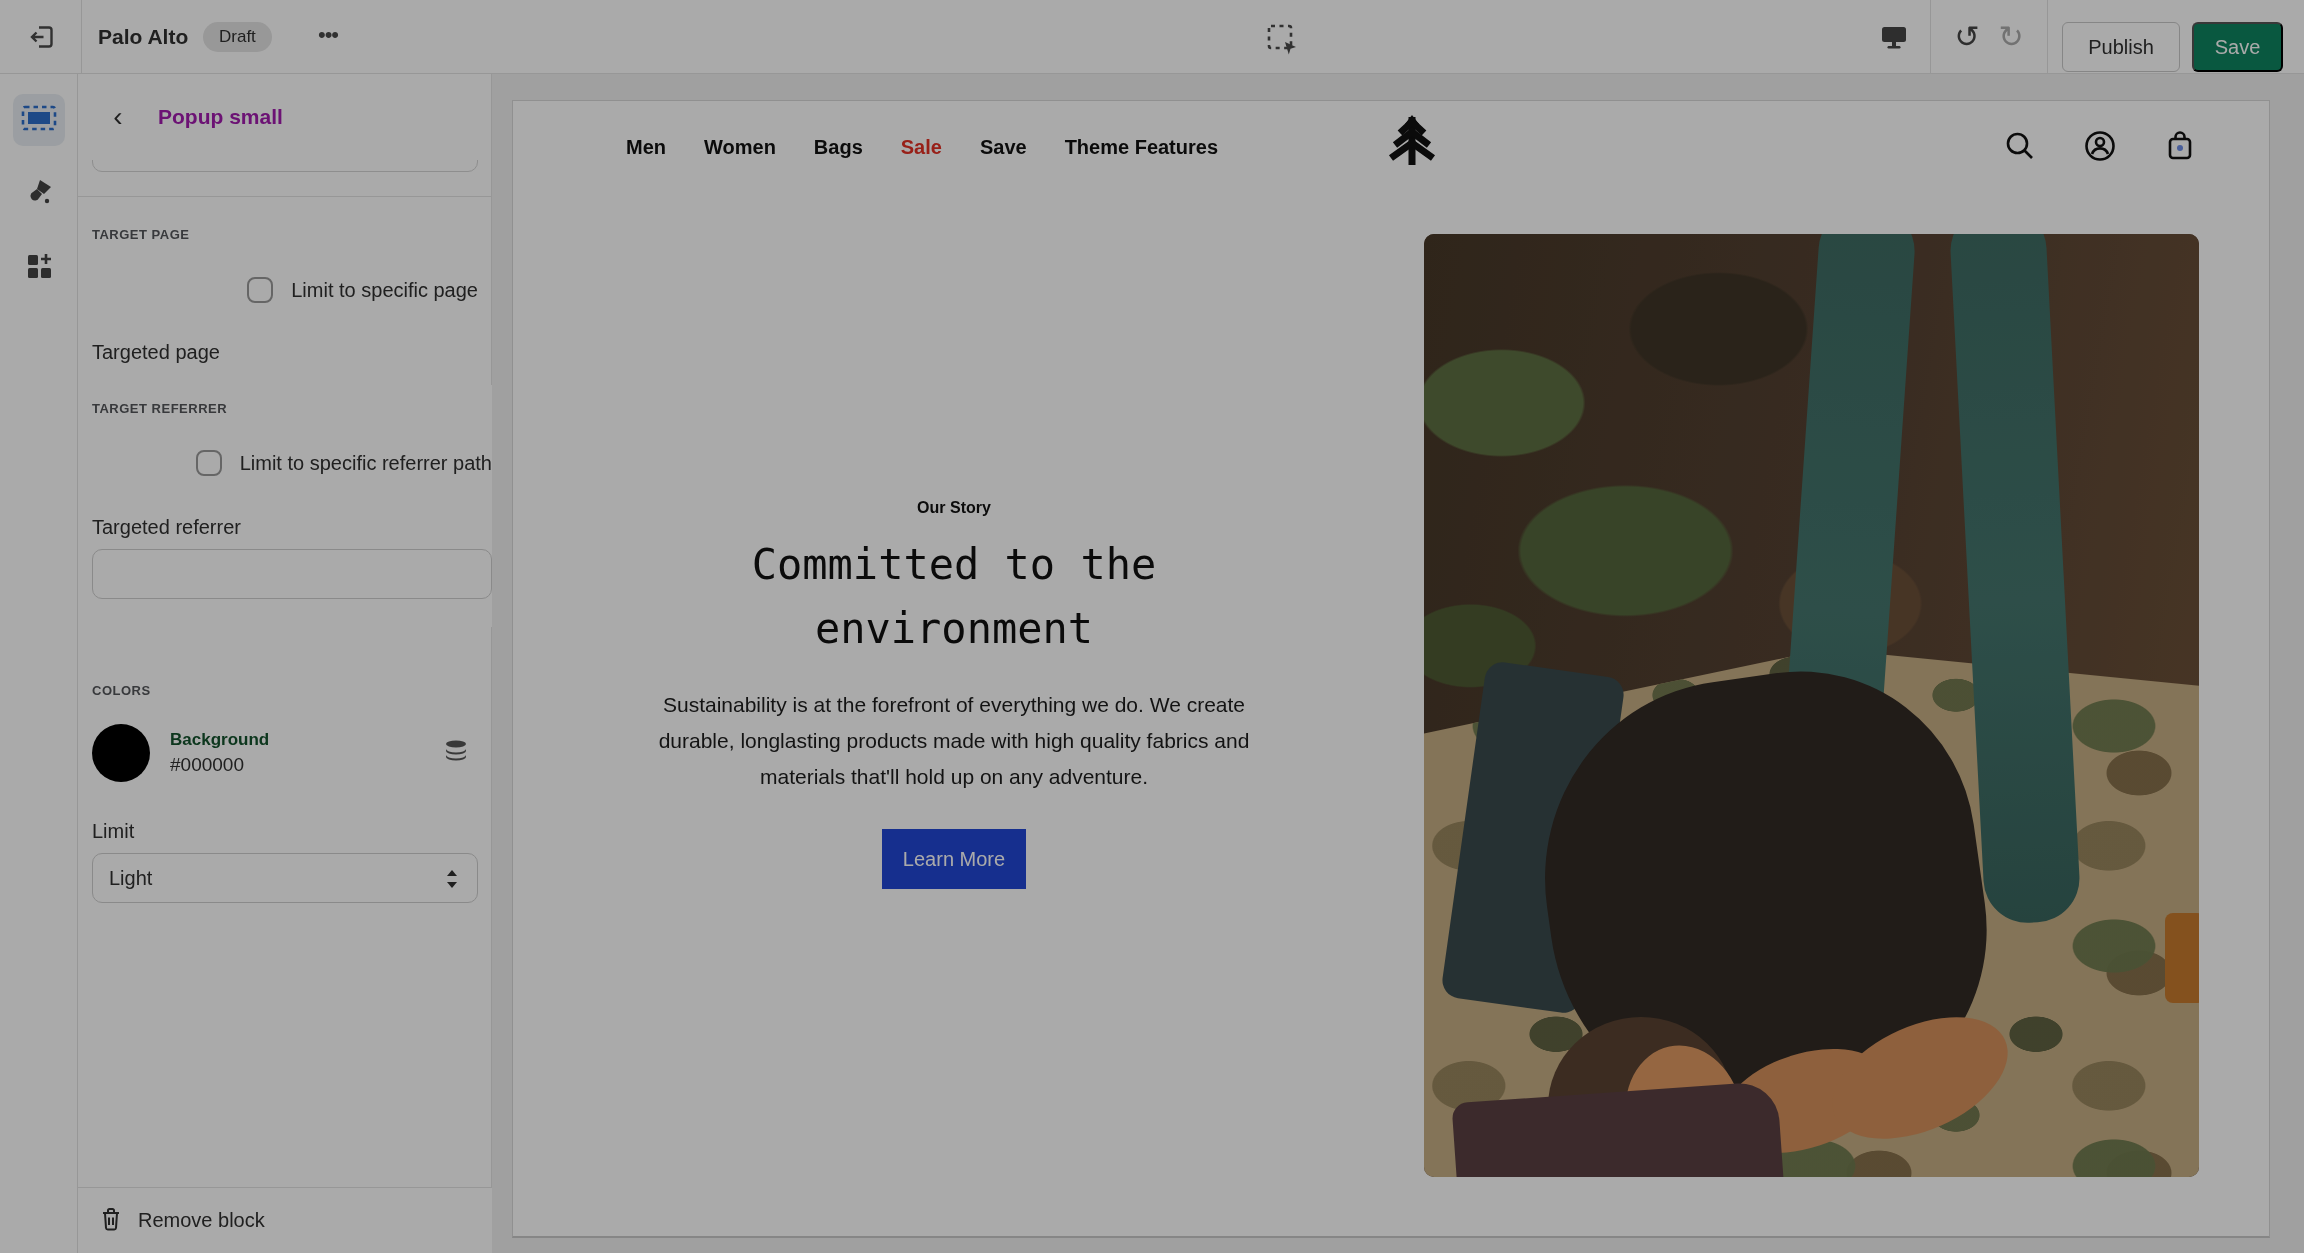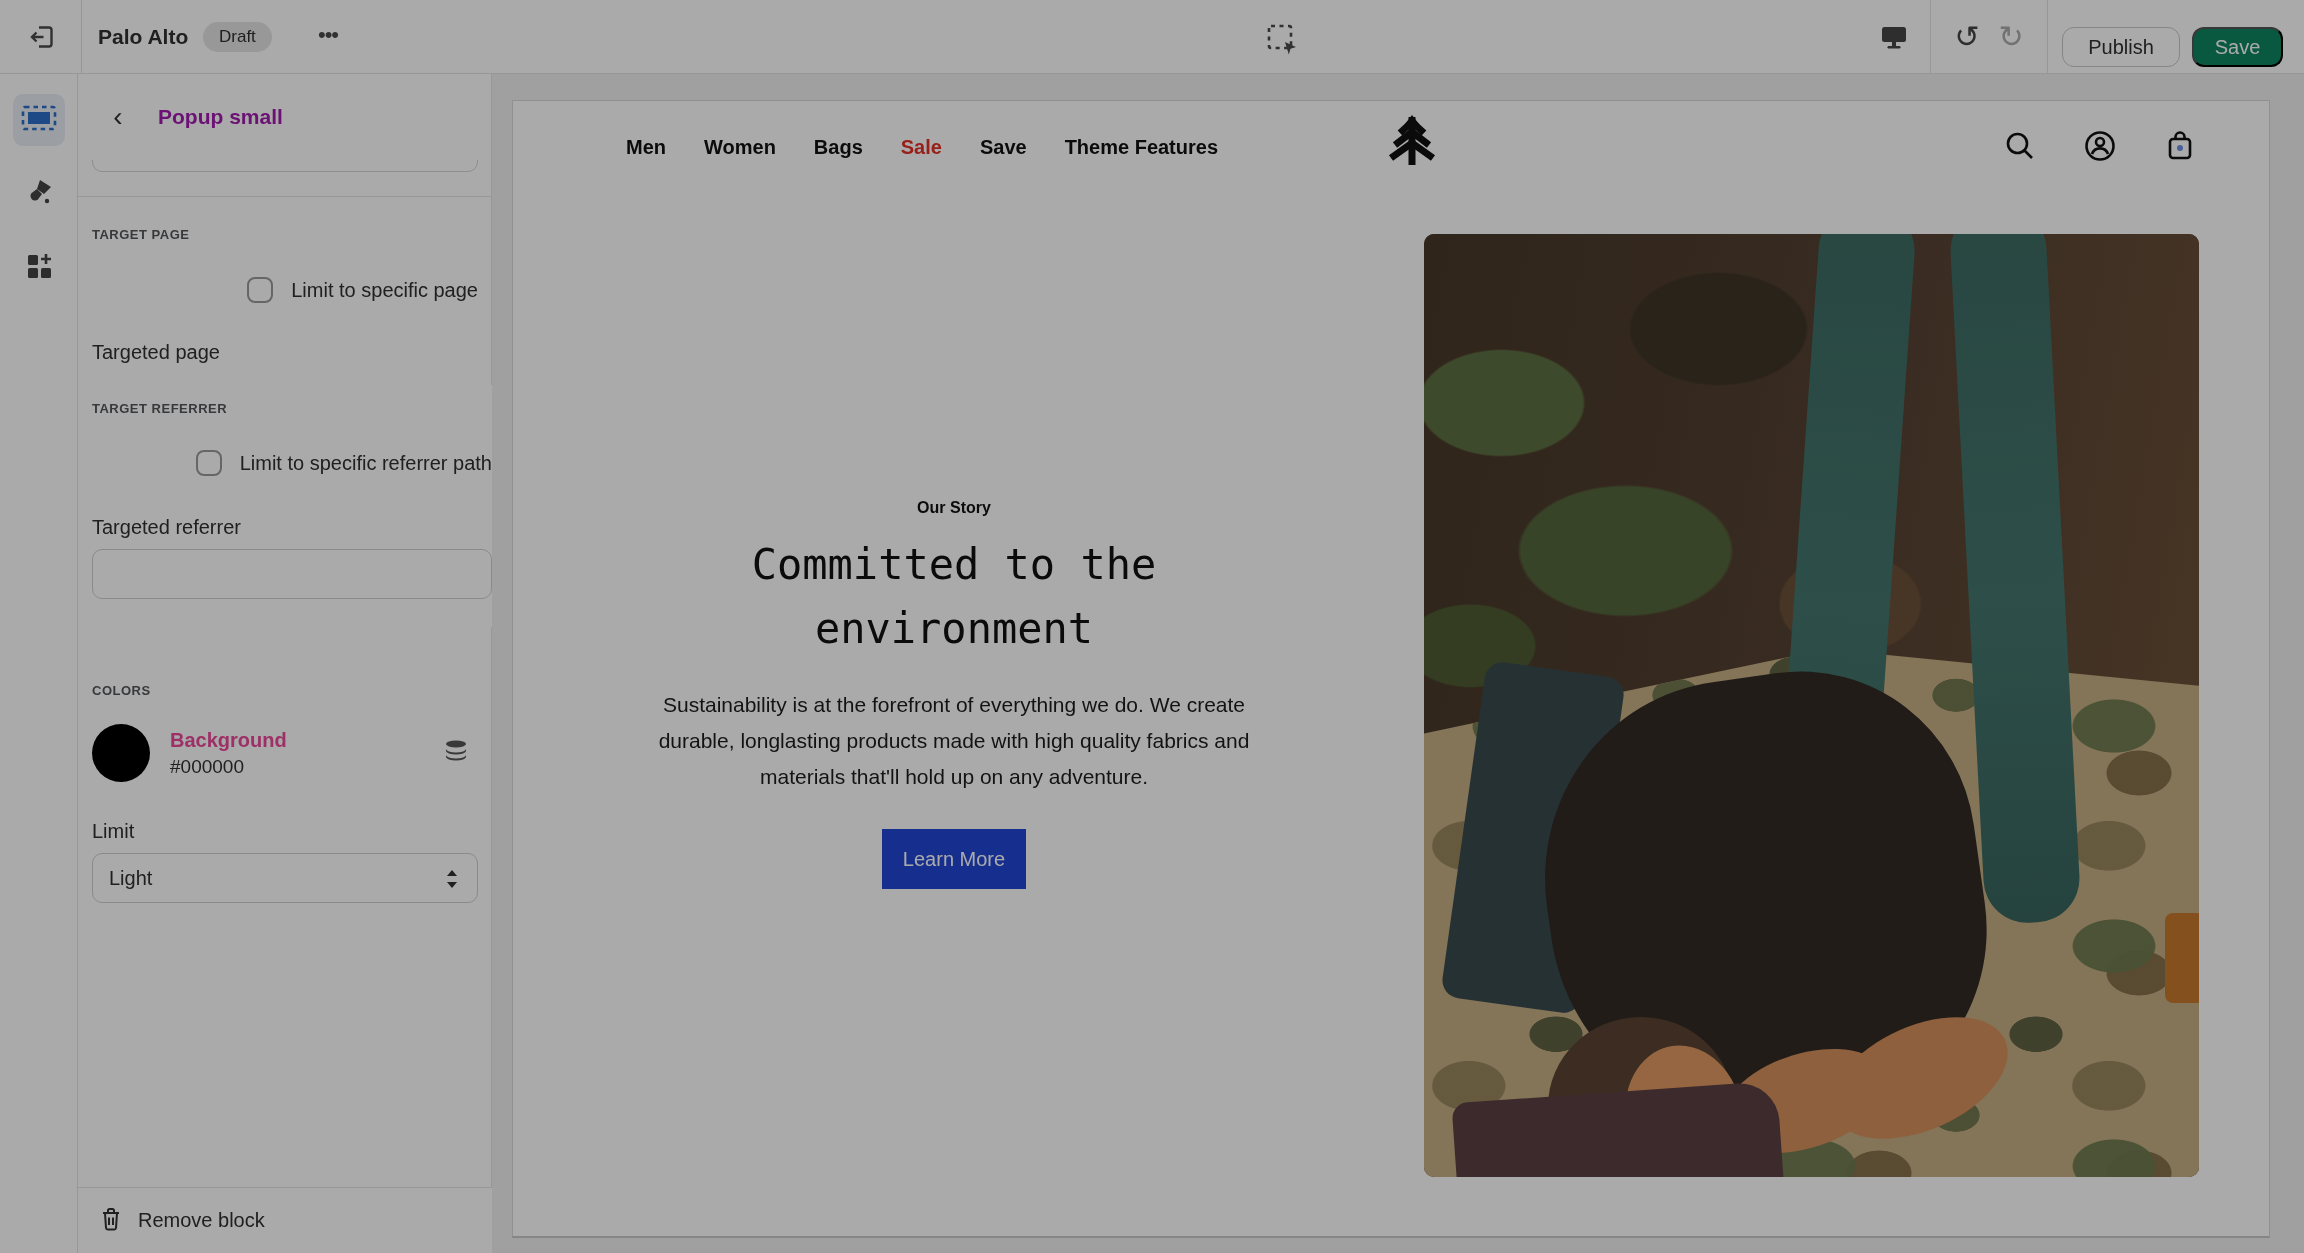--- a/index.html
+++ b/index.html
@@ -21,21 +21,21 @@
                 border-radius:10px; display:flex; align-items:center; padding:0 22px; font-size:20px;
                 color:#303030; cursor:pointer; background:transparent; }
   .tb-pagesel .caret { margin-left:auto; font-size:18px; color:#4a4a4a; }
   .tb-selcursor { position:absolute; left:1264px; top:21px; width:38px; height:38px; color:#4a4a4a; cursor:pointer; }
   .tb-right { position:absolute; right:0; top:0; height:74px; display:flex; align-items:center; }
   .tb-iconbtn { width:44px; height:44px; display:flex; align-items:center; justify-content:center;
                 color:#454545; cursor:pointer; }
   .tb-undo, .tb-redo { font-size:30px; line-height:1; }
   .tb-redo { color:#ababab; }
   .tb-vsep { width:1px; height:74px; background:#e3e3e3; margin:0 14px; }
-  .btn { height:40px; border-radius:12px; font-size:20px; display:flex; align-items:center;
+  .btn { height:50px; border-radius:6px; font-size:20px; display:flex; align-items:center;
          justify-content:center; cursor:pointer;margin-top:20px; }
   .btn-publish { width:118px; border:1px solid #c9c9c9; background:#fff; color:#303030; margin-right:12px; }
   .btn-save { width:91px; background:var(--accent-green,#0e8560); color:#fff; margin-right:21px; }
 
   
   .rail { position:absolute; left:0; top:74px; width:78px; height:1179px; background:#ffffff;
           border-right:1px solid #e3e3e3; z-index:4; }
   .rail-item { width:52px; height:52px; margin:14px auto 0; border-radius:10px; display:flex;
                align-items:center; justify-content:center; color:#444; cursor:pointer; }
   .rail-item.active { background:#e9eef3; color:var(--editor-blue,#2c6ecb); margin-top:20px; }
@@ -70,21 +70,21 @@
   .spotlight { position:relative; z-index:60; background:#ffffff; border-radius:6px;
                margin:21px -36px 0 -14px; padding:16px 22px 28px 14px; }
   .spotlight .chk-row { margin-top:34px; }
   .spotlight .fld-label { margin-top:40px; }
   .mt26 { margin-top:26px; }
 
   .color-row { display:flex; align-items:center; margin-top:26px; position:relative; }
   .swatch { width:58px; height:58px; border-radius:50%; background:var(--background-swatch,#000);
             flex:0 0 auto; cursor:pointer; }
   .color-meta { margin-left:20px; }
-  .color-name { font-size:20px; font-weight:700; color:#ec4899; }
+  .color-name { font-size:17px; font-weight:700; color:#14532d; }
   .color-hex { font-size:19px; color:#303030; margin-top:4px; }
   .layers-btn { position:absolute; right:8px; top:14px; color:#565656; cursor:pointer; }
   .mt56 { margin-top:56px; }
   .panel-footer { position:absolute; left:0; bottom:0; width:414px; height:66px; border-top:1px solid #e3e3e3;
                   display:flex; align-items:center; padding:0 22px; background:#fff; cursor:pointer; }
   .panel-footer .rm-label { font-size:20px; color:#303030; margin-left:16px; }
 
   
   .workspace { position:absolute; left:492px; top:74px; width:1812px; height:1179px; background:#f1f1f1; }
   .preview { position:absolute; left:20px; top:26px; width:1758px; height:1138px; background:#ffffff;

